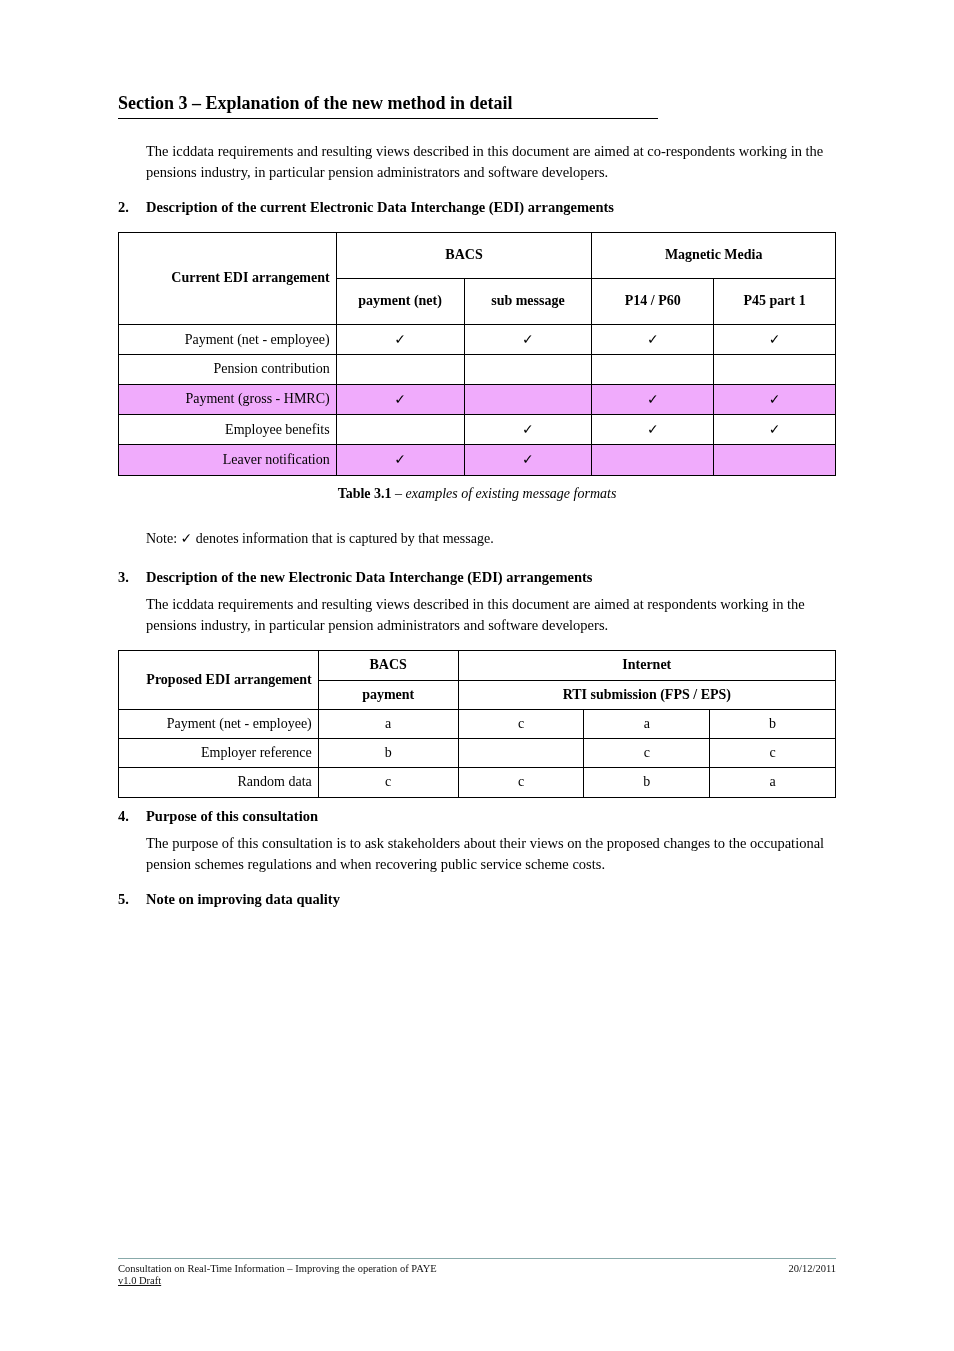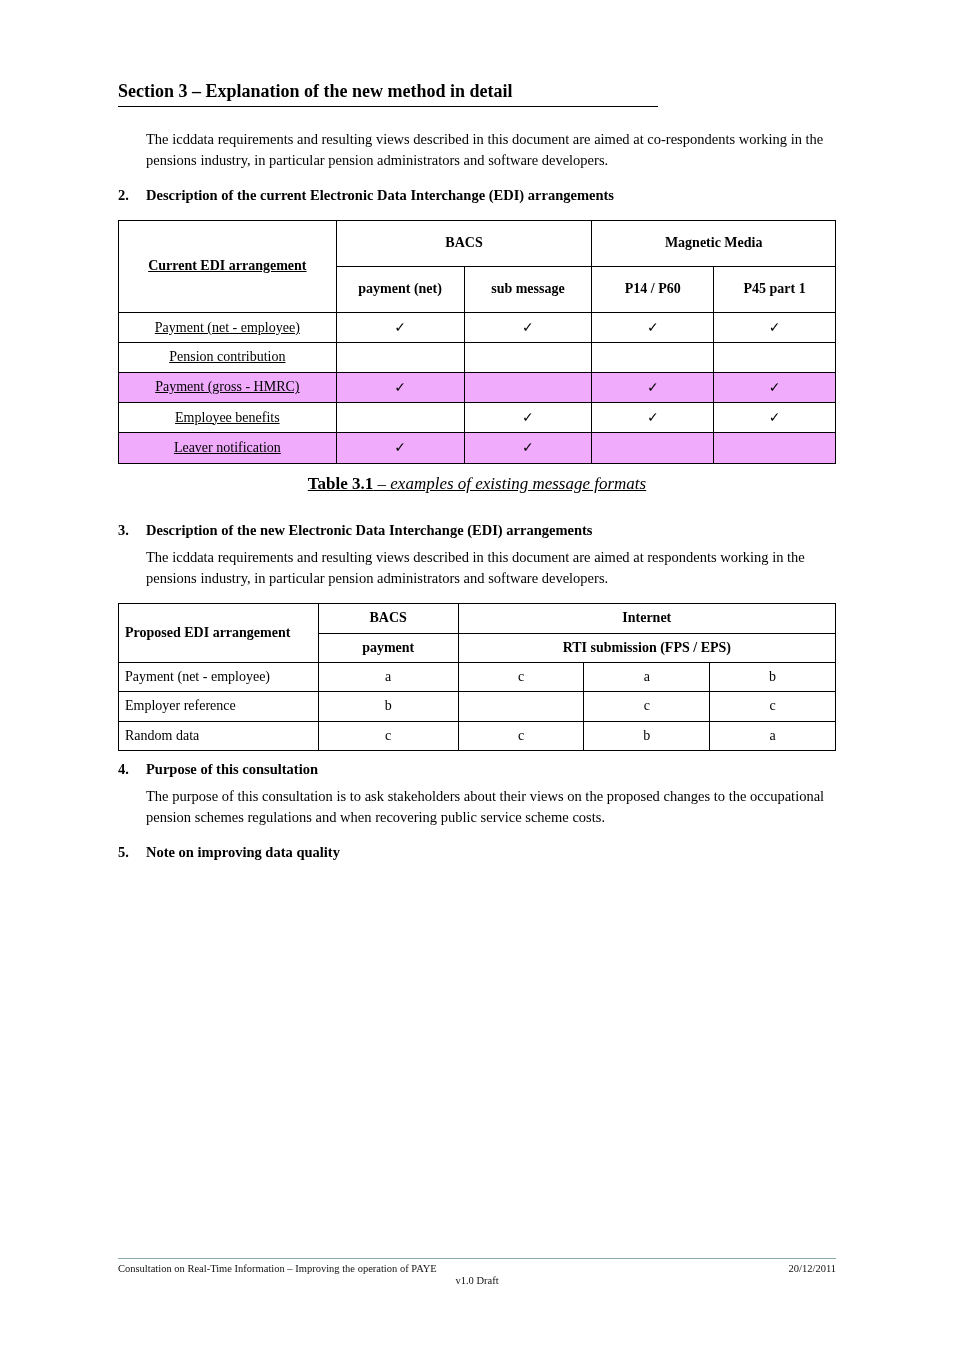--- a/index.html
+++ b/index.html
@@ -8,21 +8,21 @@
     width: 954px;
     height: 1351px;
     background: #fff;
     font-family: "Times New Roman", Times, serif;
     color: #000;
     position: relative;
   }
   .page {
     position: absolute;
     left: 118px;
-    top: 78px;
+    top: 90px;
     width: 718px;
     line-height: 1.45;
     font-size: 14.5px;
   }
   h2.heading {
     font-size: 18px;
     font-weight: bold;
     margin: 0 0 2px 0;
   }
   .rule {
@@ -47,46 +47,45 @@
     margin: 6px 0 8px 0;
     font-size: 14px;
   }
   table.t1 th, table.t1 td {
     border: 1px solid #000;
     padding: 4px 6px;
     text-align: center;
     vertical-align: middle;
   }
   table.t1 th { font-weight: bold; }
-  table.t1 .left { text-align: center; text-decoration: underline; }
+  table.t1 .left { text-align: right; }
   table.t1 .shade { background: #f0abfc; }
   .t1 thead tr { height: 46px; }
 
   
   table.t2 {
     border-collapse: collapse;
     width: 718px;
     margin: 6px 0 8px 0;
     font-size: 14px;
   }
   table.t2 th, table.t2 td {
     border: 1px solid #000;
     padding: 4px 6px;
     text-align: center;
     vertical-align: middle;
   }
   table.t2 th { font-weight: bold; }
-  table.t2 .left { text-align: left; }
+  table.t2 .left { text-align: right; }
 
   .caption {
     text-align: center;
     font-style: italic;
-    font-size: 17px;
+    font-size: 14px;
     margin: 2px 0 24px 0;
-    text-decoration: underline;
   }
   .caption .lab { font-weight: bold; font-style: normal; }
 
   .note {
     padding-left: 72px;
     text-indent: -44px;
     font-size: 14px;
     margin: 0 0 18px 0;
   }
   .tick { font-family: "Segoe UI Symbol", "Arial Unicode MS", sans-serif; }
@@ -96,21 +95,21 @@
     left: 118px;
     width: 718px;
     bottom: 65px;
     border-top: 1px solid #8aa;
     padding-top: 4px;
     font-size: 10.5px;
     color: #111;
     margin-top: 8px;
   }
   .footer .line { display: flex; justify-content: space-between; }
-  .footer .line2 { text-align: center; margin-top: 1px; }
+  .footer .line2 { text-align: left; margin-top: 1px; text-decoration: underline; }
 </style>
 </head>
 <body>
 
 <div class="page">
   <h2 class="heading">Section 3 – Explanation of the new method in detail</h2>
   <hr class="rule">
 
   <p class="body-indent">The icddata requirements and resulting views described in this document are aimed at co-respondents working in the pensions industry, in particular pension administrators and software developers.</p>
 
@@ -174,20 +173,23 @@
           <td class="shade"><span class="tick">✓</span></td>
           <td class="shade"></td>
           <td class="shade"></td>
         </tr>
       </tbody>
   </table>
   <p class="caption">
     <span class="lab">Table 3.1</span><span> – examples of existing message formats</span>
   </p>
 
+  <p class="note">
+    <span>Note:</span><span> </span><span class="tick">✓</span><span> denotes information that is captured by that message.</span>
+  </p>
 
   <p class="sec-intro">
     <span class="secnum">3.</span><span class="sectitle">Description of the new Electronic Data Interchange (EDI) arrangements</span>
   </p>
   <p class="body-indent">The icddata requirements and resulting views described in this document are aimed at respondents working in the pensions industry, in particular pension administrators and software developers.</p>
 
   <table class="t2">
     <colgroup>
       <col style="width:200px">
         <col style="width:140px">

